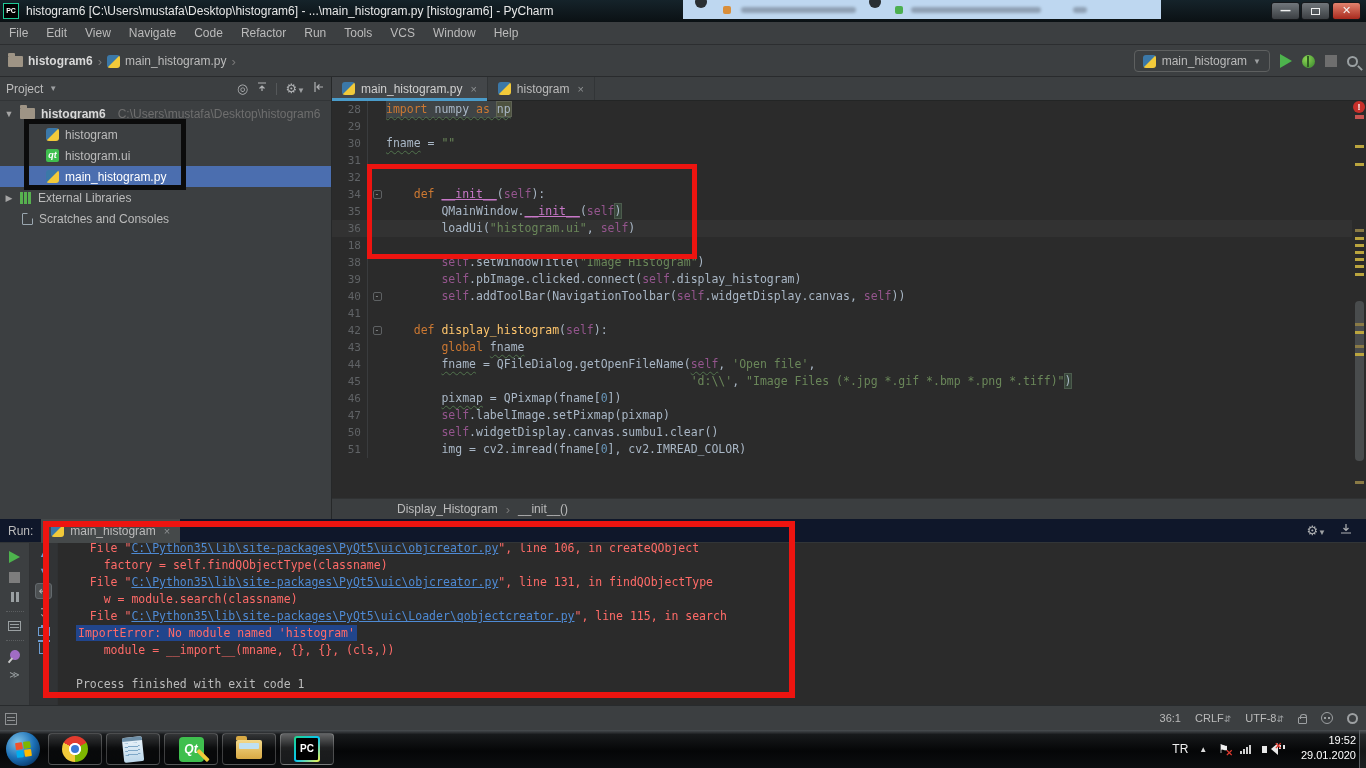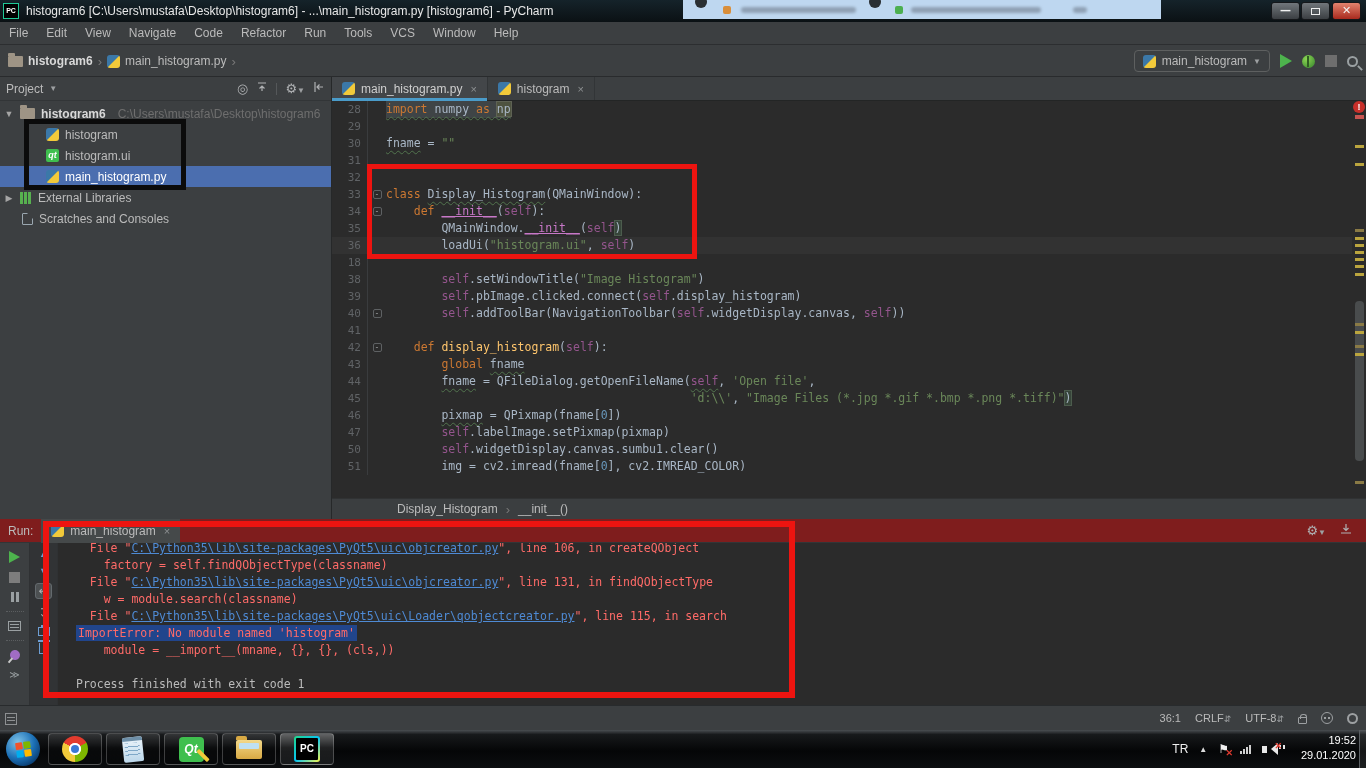--- a/index.html
+++ b/index.html
@@ -99,21 +99,21 @@
   #error-stripe { position:absolute; right:0; top:24px; width:14px; height:397px; }
   .es-mark { position:absolute; right:2px; width:9px; height:3px; background:#bba53e; }
   .es-red { background:#c75450; height:4px; }
   .es-dim { background:#8a7a45; }
   #es-circle { position:absolute; right:1px; top:0; width:12px; height:12px; border-radius:50%; background:#c7302a;
                color:#fff; font:bold 9px/12px "Liberation Sans",sans-serif; text-align:center; }
   #es-thumb { position:absolute; right:2px; top:200px; width:9px; height:160px; background:#595e60; opacity:.65; border-radius:4px; }
 
   
   #run-panel { left:0; top:519px; width:1366px; height:186px; background:#2B2B2B; }
-  #run-header { height:24px; background:#7f1d1d; border-bottom:1px solid #323537; display:flex; align-items:center; }
+  #run-header { height:24px; background:#0f172a; border-bottom:1px solid #323537; display:flex; align-items:center; }
   #run-label { color:#bbbbbb; font-size:12px; padding:0 8px; }
   #run-tab { display:flex; align-items:center; gap:6px; background:#45494a; height:24px; padding:0 10px; font-size:12px; color:#bbbbbb; }
   #run-header .sp { flex:1; }
   .rh-ic { color:#afb1b3; font-size:13px; margin-right:14px; }
   #run-col1 { position:absolute; left:0; top:24px; width:30px; height:162px; background:#3C3F41; border-right:1px solid #2f3133;
               display:flex; flex-direction:column; align-items:center; padding-top:8px; gap:9px; }
   #run-col2 { position:absolute; left:30px; top:24px; width:28px; height:162px; background:#313335; border-right:1px solid #2f3133;
               display:flex; flex-direction:column; align-items:center; padding-top:6px; gap:7px; }
   .rp-play { width:0; height:0; border-left:11px solid #4db34d; border-top:6px solid transparent; border-bottom:6px solid transparent; }
   .rp-stop { width:11px; height:11px; background:#7d7d7d; }
@@ -311,21 +311,20 @@
         <span>histogram</span>
         <span class="tab-x">×</span>
       </div>
     </div>
     <div id="code-area">
         <div class="cl hl"><span class="ln">28</span><span class="foldcol"></span><span class="code"><span class="seg-k seg-w">import </span><span class="seg-d seg-w">numpy </span><span class="seg-k seg-w">as </span><span class="seg-d seg-w seg-box">np</span></span></div>
         <div class="cl"><span class="ln">29</span><span class="foldcol"></span><span class="code"></span></div>
         <div class="cl"><span class="ln">30</span><span class="foldcol"></span><span class="code"><span class="seg-d seg-w">fname</span><span class="seg-d"> = </span><span class="seg-s">""</span></span></div>
         <div class="cl"><span class="ln">31</span><span class="foldcol"></span><span class="code"></span></div>
         <div class="cl"><span class="ln">32</span><span class="foldcol"></span><span class="code"></span></div>
-        <div class="cl"><span class="ln">33</span><span class="foldcol"><span class="fold-ic">-</span></span><span class="code"><span class="seg-k">class </span><span class="seg-d seg-w">Display_Histogram</span><span class="seg-d">(QMainWindow):</span></span></div>
         <div class="cl"><span class="ln">34</span><span class="foldcol"><span class="fold-ic">-</span></span><span class="code"><span class="seg-d">    </span><span class="seg-k">def </span><span class="seg-m">__init__</span><span class="seg-d">(</span><span class="seg-p">self</span><span class="seg-d">):</span></span></div>
         <div class="cl"><span class="ln">35</span><span class="foldcol"></span><span class="code"><span class="seg-d">        </span><span class="seg-d">QMainWindow.</span><span class="seg-m">__init__</span><span class="seg-d">(</span><span class="seg-p">self</span><span class="seg-d seg-b">)</span></span></div>
         <div class="cl cur"><span class="ln">36</span><span class="foldcol"></span><span class="code"><span class="seg-d">        </span><span class="seg-d">loadUi(</span><span class="seg-s">"histogram.ui"</span><span class="seg-d">, </span><span class="seg-p">self</span><span class="seg-d">)</span></span></div>
         <div class="cl"><span class="ln">18</span><span class="foldcol"></span><span class="code"></span></div>
         <div class="cl"><span class="ln">38</span><span class="foldcol"></span><span class="code"><span class="seg-d">        </span><span class="seg-p">self</span><span class="seg-d">.setWindowTitle(</span><span class="seg-s">"Image Histogram"</span><span class="seg-d">)</span></span></div>
         <div class="cl"><span class="ln">39</span><span class="foldcol"></span><span class="code"><span class="seg-d">        </span><span class="seg-p">self</span><span class="seg-d">.pbImage.clicked.connect(</span><span class="seg-p">self</span><span class="seg-d">.display_histogram)</span></span></div>
         <div class="cl"><span class="ln">40</span><span class="foldcol"><span class="fold-ic">-</span></span><span class="code"><span class="seg-d">        </span><span class="seg-p">self</span><span class="seg-d">.addToolBar(NavigationToolbar(</span><span class="seg-p">self</span><span class="seg-d">.widgetDisplay.canvas, </span><span class="seg-p">self</span><span class="seg-d">))</span></span></div>
         <div class="cl"><span class="ln">41</span><span class="foldcol"></span><span class="code"></span></div>
         <div class="cl"><span class="ln">42</span><span class="foldcol"><span class="fold-ic">-</span></span><span class="code"><span class="seg-d">    </span><span class="seg-k">def </span><span class="seg-f">display_histogram</span><span class="seg-d">(</span><span class="seg-p">self</span><span class="seg-d">):</span></span></div>
         <div class="cl"><span class="ln">43</span><span class="foldcol"></span><span class="code"><span class="seg-d">        </span><span class="seg-k">global </span><span class="seg-d seg-w">fname</span></span></div>

